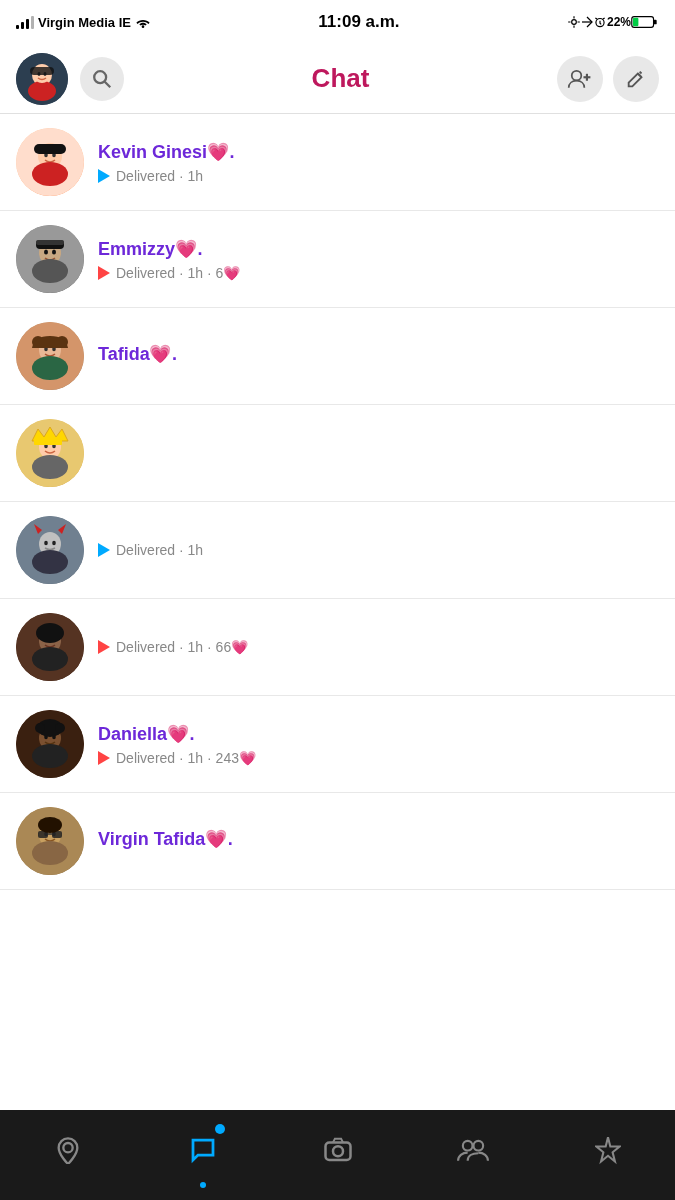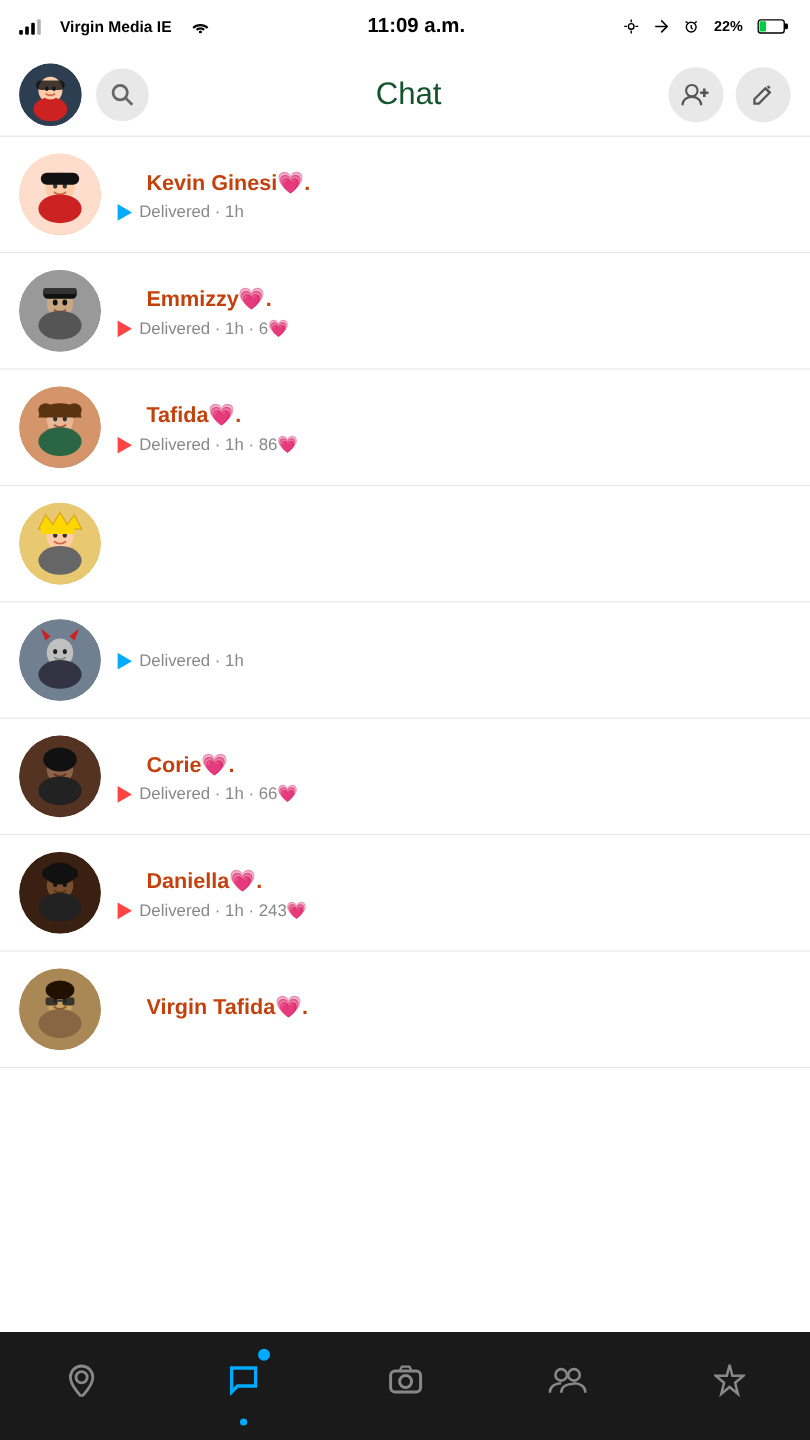--- a/index.html
+++ b/index.html
@@ -15,23 +15,23 @@
     .status-bar {
       background: #fff;
       height: 44px;
       display: flex;
       align-items: center;
       justify-content: space-between;
       padding: 0 16px;
       font-size: 13px;
       font-weight: 600;
     }
-    .status-left { display: flex; align-items: center; gap: 16px; }
+    .status-left { display: flex; align-items: center; gap: 4px; }
     .status-center { font-size: 17px; font-weight: 600; }
-    .status-right { display: flex; align-items: center; gap: 12px; font-size: 12px; }
+    .status-right { display: flex; align-items: center; gap: 0; font-size: 12px; }
 
     
     .signal-bars { display: flex; align-items: flex-end; gap: 2px; height: 14px; }
     .signal-bars span { width: 3px; background: #000; border-radius: 1px; }
     .signal-bars span:nth-child(1) { height: 4px; }
     .signal-bars span:nth-child(2) { height: 7px; }
     .signal-bars span:nth-child(3) { height: 10px; }
     .signal-bars span:nth-child(4) { height: 13px; opacity: 0.3; }
 
     
@@ -61,22 +61,22 @@
       border-radius: 50%;
       background: #e8e8e8;
       display: flex;
       align-items: center;
       justify-content: center;
       cursor: pointer;
       border: none;
     }
     .header-title {
       font-size: 26px;
-      font-weight: 400;
-      color: #14532d;
+      font-weight: 700;
+      color: #be185d;
     }
     .header-right { display: flex; align-items: center; gap: 10px; }
     .icon-btn {
       width: 46px;
       height: 46px;
       border-radius: 50%;
       background: #e8e8e8;
       display: flex;
       align-items: center;
       justify-content: center;
@@ -108,27 +108,26 @@
       position: relative;
       display: flex;
       align-items: center;
       justify-content: center;
       font-size: 36px;
     }
     .chat-info { flex: 1; }
     .chat-name {
       font-size: 18px;
       font-weight: 700;
-      color: #c2410c;
+      color: #6d28d9;
       margin-bottom: 5px;
-      margin-left: 24px;
     }
     .chat-status {
       display: flex;
-      align-items: flex-end;
+      align-items: center;
       gap: 6px;
       font-size: 14px;
       color: #888;
     }
     .arrow-icon {
       width: 0;
       height: 0;
       display: inline-block;
     }
     .arrow-blue {
@@ -343,24 +342,20 @@
         <path d="M29 32 Q34 36 39 32" fill="none" stroke="#aa5533" stroke-width="1.5"></path>
 
         <circle cx="22" cy="20" r="6" fill="#5a3311"></circle>
         <circle cx="46" cy="20" r="6" fill="#5a3311"></circle>
         <path d="M16 26 Q18 14 34 14 Q50 14 52 26" fill="#5a3311"></path>
         <ellipse cx="34" cy="46" rx="18" ry="12" fill="#2a6644"></ellipse>
       </svg>
     </div>
     <div class="chat-info">
       <div class="chat-name">Tafida💗.</div>
-      <div class="chat-status">
-        <span class="arrow-icon arrow-red"></span>
-        <span>Delivered · 1h · 86💗</span>
-      </div>
     </div>
   </div>
 
   <div class="chat-item">
     <div class="chat-avatar av4">
       <svg width="68" height="68" viewBox="0 0 68 68">
         <circle cx="34" cy="34" r="34" fill="#e8c870"></circle>
         <ellipse cx="34" cy="28" rx="11" ry="12" fill="#ffccaa"></ellipse>
         <circle cx="34" cy="28" r="9" fill="#ffccaa"></circle>
         <ellipse cx="30" cy="27" rx="1.8" ry="2.2" fill="#333"></ellipse>
@@ -405,21 +400,20 @@
         <circle cx="34" cy="28" r="9" fill="#8B6348"></circle>
         <ellipse cx="30" cy="27" rx="1.8" ry="2.2" fill="#111"></ellipse>
         <ellipse cx="38" cy="27" rx="1.8" ry="2.2" fill="#111"></ellipse>
         <path d="M29 32 Q34 36 39 32" fill="none" stroke="#663322" stroke-width="1.5"></path>
 
         <ellipse cx="34" cy="20" rx="14" ry="10" fill="#111"></ellipse>
         <ellipse cx="34" cy="46" rx="18" ry="12" fill="#222"></ellipse>
       </svg>
     </div>
     <div class="chat-info">
-      <div class="chat-name">Corie💗.</div>
       <div class="chat-status">
         <span class="arrow-icon arrow-red"></span>
         <span>Delivered · 1h · 66💗</span>
       </div>
     </div>
   </div>
 
   <div class="chat-item">
     <div class="chat-avatar av7">
       <svg width="68" height="68" viewBox="0 0 68 68">

